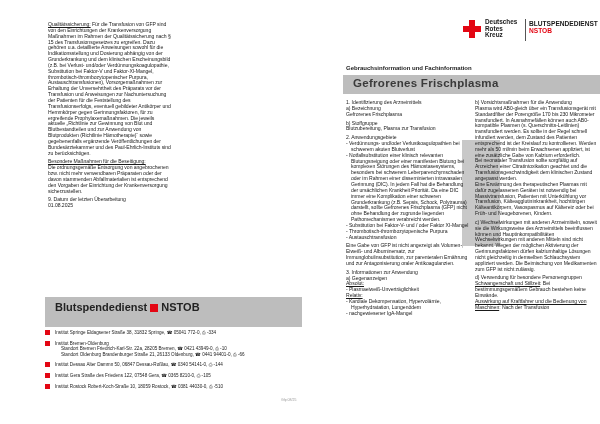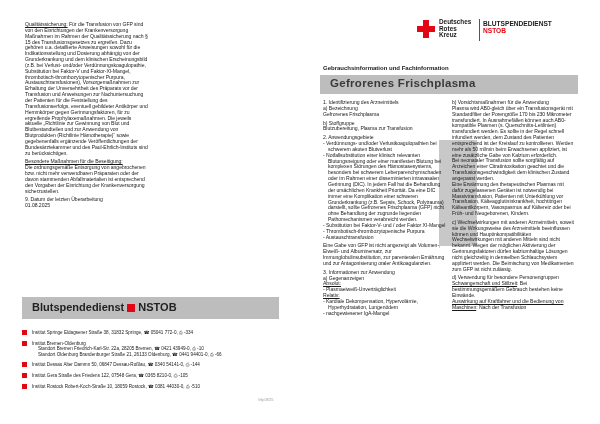--- a/index.html
+++ b/index.html
@@ -1,28 +1,28 @@
 <!DOCTYPE html>
 <html><head>
 <meta charset="utf-8">
 <style>
   html, body { margin: 0; padding: 0; }
   body { width: 600px; height: 424px; background: #ffffff; position: relative; overflow: hidden;
          font-family: "Liberation Sans", sans-serif; color: #1a1a1a; }
-  .abs { position: absolute; }
+  .abs { position: absolute; margin-left: 23px; }
   .small { font-size: 5.1px; line-height: 5.85px; letter-spacing: -0.05px; }
   .small p { margin: 0 0 3px 0; }
   .u { text-decoration: underline; }
   .indent { padding-left: 5px; text-indent: -5px; }
 
   
   #left-col { left: 25px; top: 22px; width: 123px; }
 
   
-  #left-banner { left: 22px; top: 297px; width: 257px; height: 22px; background: #bdbdbd; }
+  #left-banner { left: 22px; top: 297px; width: 257px; height: 30px; background: #bdbdbd; }
   #left-banner .txt { position: absolute; left: 10px; top: 4px; font-size: 11px; font-weight: bold; color: #222; }
   #left-banner .sq { display: inline-block; width: 8px; height: 8px; background: #e30613; margin: 0 3px; vertical-align: -1px; }
 
   
   #institutes { left: 22px; top: 330px; width: 270px; font-size: 4.6px; line-height: 5.6px; }
   .inst { position: relative; padding-left: 10px; margin-bottom: 5px; }
   .inst .bullet { position: absolute; left: 0; top: 0; width: 5px; height: 5px; background: #e30613; }
   .inst .sub { padding-left: 6px; }
   #doc-code { left: 258px; top: 398px; font-size: 3.5px; color: #999; }
 

